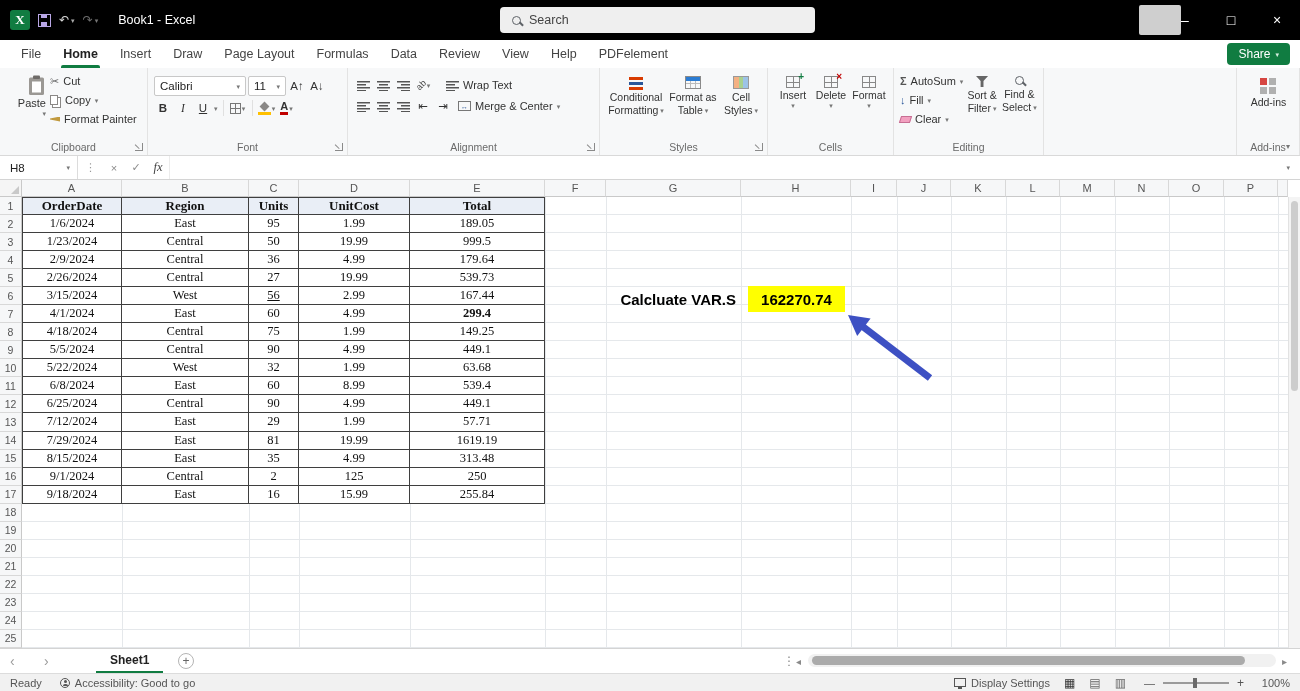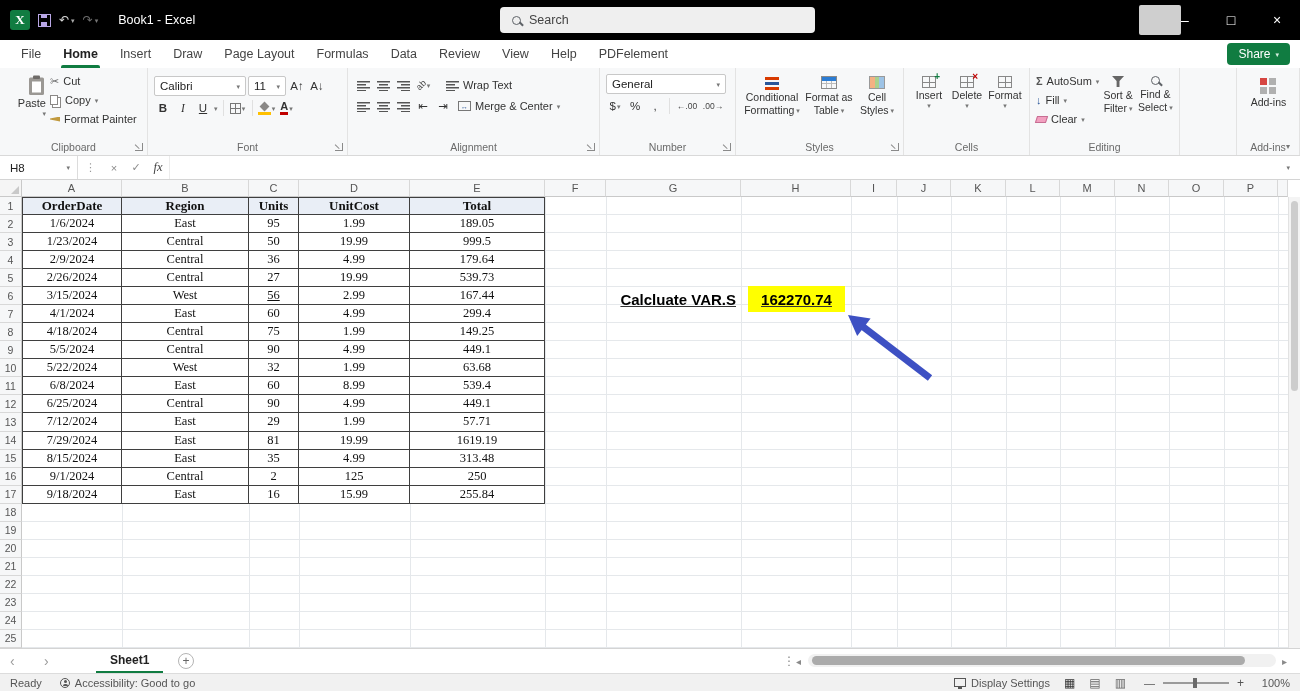--- a/index.html
+++ b/index.html
@@ -304,43 +304,20 @@
               <span class="ic-merge"></span>
               <span>Merge &amp; Center</span>
               <span class="chev">▾</span>
             </div>
         </div>
       </div>
       <span class="rg-label">Alignment</span>
       <span class="launcher"></span>
     </div>
 
-    <div class="rgroup" style="width:136px">
-      <div class="rg-body col">
-        <div class="rrow" style="margin-top:1px">
-          <div class="combo" style="width:120px">
-              <span>General</span>
-              <span class="chev">▾</span>
-            </div>
-        </div>
-        <div class="rrow">
-          <div class="fbtn">
-              <span>$</span>
-              <span class="chev">▾</span>
-            </div>
-          <div class="fbtn">%</div>
-          <div class="fbtn">,</div>
-          <span class="vsep"></span>
-          <div class="fbtn dec">←.00</div>
-          <div class="fbtn dec">.00→</div>
-        </div>
-      </div>
-      <span class="rg-label">Number</span>
-      <span class="launcher"></span>
-    </div>
 
     <div class="rgroup" style="width:168px">
       <div class="rg-body">
         <div class="stybtn" style="width:60px">
           <span class="ic-cf"></span>
           <span>Conditional</span>
           <span class="l2">
               <span>Formatting</span>
               <span class="chev">▾</span>
             </span>
@@ -450,21 +427,21 @@
     <span class="fb-btn">×</span>
     <span class="fb-btn">✓</span>
     <span class="fb-btn fx">fx</span>
     <div id="fb-input"></div>
     <span class="fb-exp chev">▾</span>
   </div>
 
   <div id="sheet">
     <div id="corner"></div>
 
-    <div id="annotation" style="top: 106.2px; text-decoration: underline;">
+    <div id="annotation" style="top: 106.2px;">
       <div id="ann-label">Calcluate VAR.S</div>
       <div id="ann-value" style="background: rgb(255, 255, 0);">162270.74</div>
     </div>
 
     <svg id="arrow" width="1288" height="468" viewBox="0 0 1288 468">
       <line id="arrow-line" x1="930" y1="198" x2="862" y2="146" stroke-width="7" stroke="#3d50c3"></line>
       <polygon id="arrow-head" points="848,135 870.6,138.5 857.2,155.9" fill="#3d50c3"></polygon>
     </svg>
 
     <div id="vscroll">
@@ -580,21 +557,21 @@
       <div class="tcell" style="left: 410px; top: 89.16px; width: 135px; height: 18.04px;">539.73</div>
       <div class="tcell" style="left: 22px; top: 107.2px; width: 100px; height: 18.04px; border-left: 1px solid rgb(63, 63, 63);">3/15/2024</div>
       <div class="tcell" style="left: 122px; top: 107.2px; width: 127px; height: 18.04px;">West</div>
       <div class="tcell" style="left: 249px; top: 107.2px; width: 50px; height: 18.04px; text-decoration: underline;">56</div>
       <div class="tcell" style="left: 299px; top: 107.2px; width: 111px; height: 18.04px;">2.99</div>
       <div class="tcell" style="left: 410px; top: 107.2px; width: 135px; height: 18.04px;">167.44</div>
       <div class="tcell" style="left: 22px; top: 125.24px; width: 100px; height: 18.04px; border-left: 1px solid rgb(63, 63, 63);">4/1/2024</div>
       <div class="tcell" style="left: 122px; top: 125.24px; width: 127px; height: 18.04px;">East</div>
       <div class="tcell" style="left: 249px; top: 125.24px; width: 50px; height: 18.04px;">60</div>
       <div class="tcell" style="left: 299px; top: 125.24px; width: 111px; height: 18.04px;">4.99</div>
-      <div class="tcell" style="left: 410px; top: 125.24px; width: 135px; height: 18.04px;">299.4</div>
+      <div class="tcell" style="left: 410px; top: 125.24px; width: 135px; height: 18.04px; font-weight: bold;">299.4</div>
       <div class="tcell" style="left: 22px; top: 143.28px; width: 100px; height: 18.04px; border-left: 1px solid rgb(63, 63, 63);">4/18/2024</div>
       <div class="tcell" style="left: 122px; top: 143.28px; width: 127px; height: 18.04px;">Central</div>
       <div class="tcell" style="left: 249px; top: 143.28px; width: 50px; height: 18.04px;">75</div>
       <div class="tcell" style="left: 299px; top: 143.28px; width: 111px; height: 18.04px;">1.99</div>
       <div class="tcell" style="left: 410px; top: 143.28px; width: 135px; height: 18.04px;">149.25</div>
       <div class="tcell" style="left: 22px; top: 161.32px; width: 100px; height: 18.04px; border-left: 1px solid rgb(63, 63, 63);">5/5/2024</div>
       <div class="tcell" style="left: 122px; top: 161.32px; width: 127px; height: 18.04px;">Central</div>
       <div class="tcell" style="left: 249px; top: 161.32px; width: 50px; height: 18.04px;">90</div>
       <div class="tcell" style="left: 299px; top: 161.32px; width: 111px; height: 18.04px;">4.99</div>
       <div class="tcell" style="left: 410px; top: 161.32px; width: 135px; height: 18.04px;">449.1</div>

